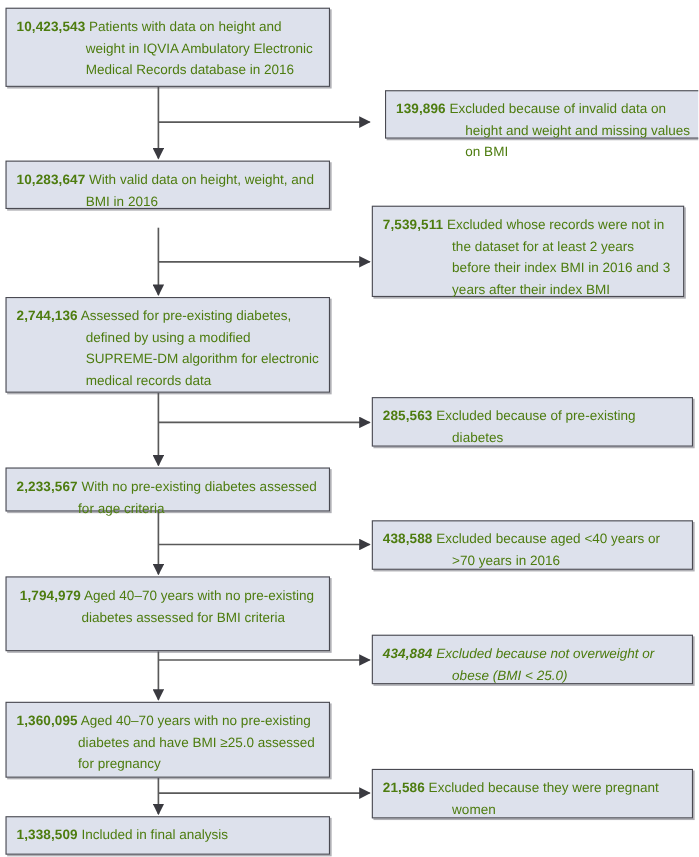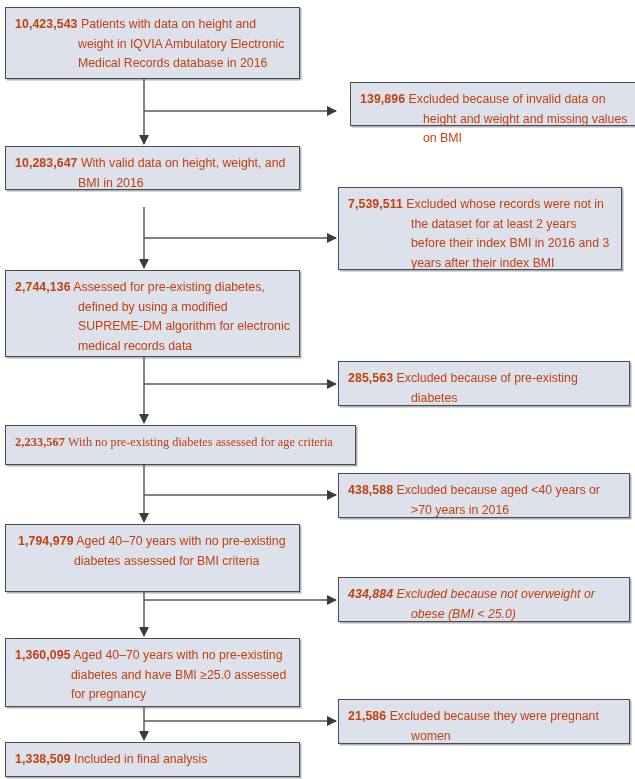--- a/index.html
+++ b/index.html
@@ -26,21 +26,21 @@
   .node {
     position: absolute;
     box-sizing: border-box;
     background: #dde1ec;
     border: 1.4px solid #4a4a52;
     box-shadow: 1.5px 1.5px 0 rgba(80,80,92,0.45);
     display: block;
     padding: 7px 8px 6px 9px;
     font-size: 12.3px;
     line-height: 19.6px;
-    color: #c2410c;
+    color: #4d7c0f;
     text-indent: 0;
     z-index: 2;
   }
   .node .txt {
     display: block;
     padding-left: 63px;
     text-indent: -63px;
   }
   .node.w-narrow .txt { padding-left: 56px; text-indent: -56px; }
   .node .num {
@@ -86,21 +86,21 @@
   </div>
 
   <div class="node" style="left:5px; top:146px; width:295px; height:44px;">
     <span class="txt"><span class="num">10,283,647</span> <span>With valid data on height, weight, and BMI in 2016</span></span>
   </div>
 
   <div class="node" style="left:5px; top:270px; width:295px; height:87px;">
     <span class="txt"><span class="num">2,744,136</span> <span>Assessed for pre-existing diabetes, defined by using a modified SUPREME-DM algorithm for electronic medical records data</span></span>
   </div>
 
-  <div class="node w-narrow" style="left:5px; top:425px; width:351px; height:40px;font-family:Liberation Serif, serif;">
+  <div class="node w-narrow" style="left:5px; top:425px; width:295px; height:40px;">
     <span class="txt"><span class="num">2,233,567</span> <span>With no pre-existing diabetes assessed for age criteria</span></span>
   </div>
 
   <div class="node w-narrow" style="left:5px; top:524px; width:295px; height:68px;padding-left:12px;">
     <span class="txt"><span class="num">1,794,979</span> <span>Aged 40–70 years with no pre-existing diabetes assessed for BMI criteria</span></span>
   </div>
 
   <div class="node w-narrow" style="left:5px; top:638px; width:295px; height:69px;">
     <span class="txt"><span class="num">1,360,095</span> <span>Aged 40–70 years with no pre-existing diabetes and have BMI ≥25.0 assessed for pregnancy</span></span>
   </div>

